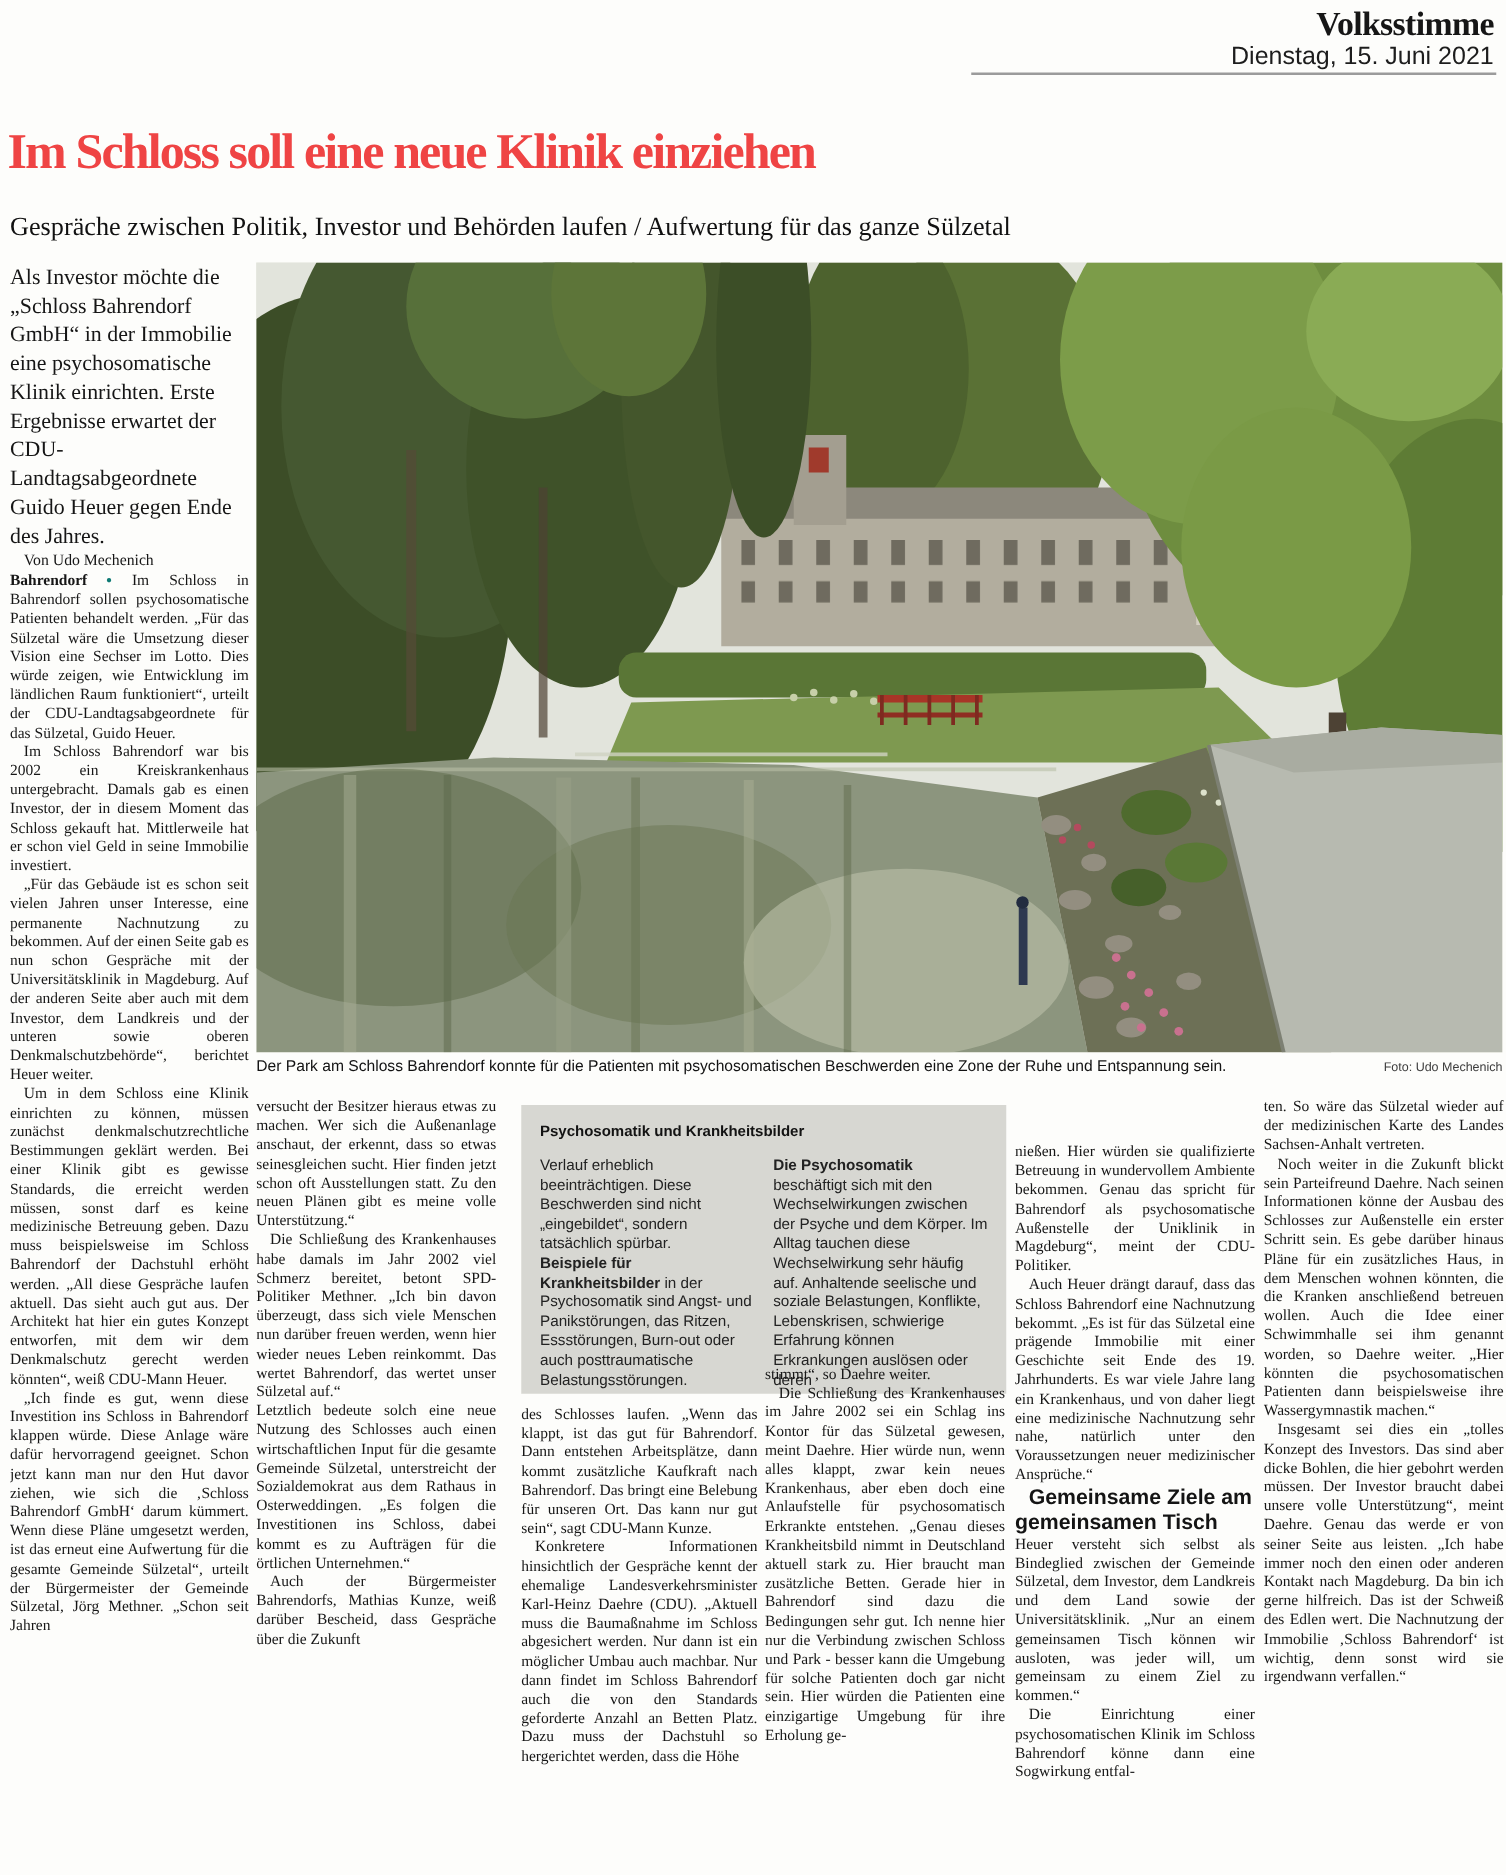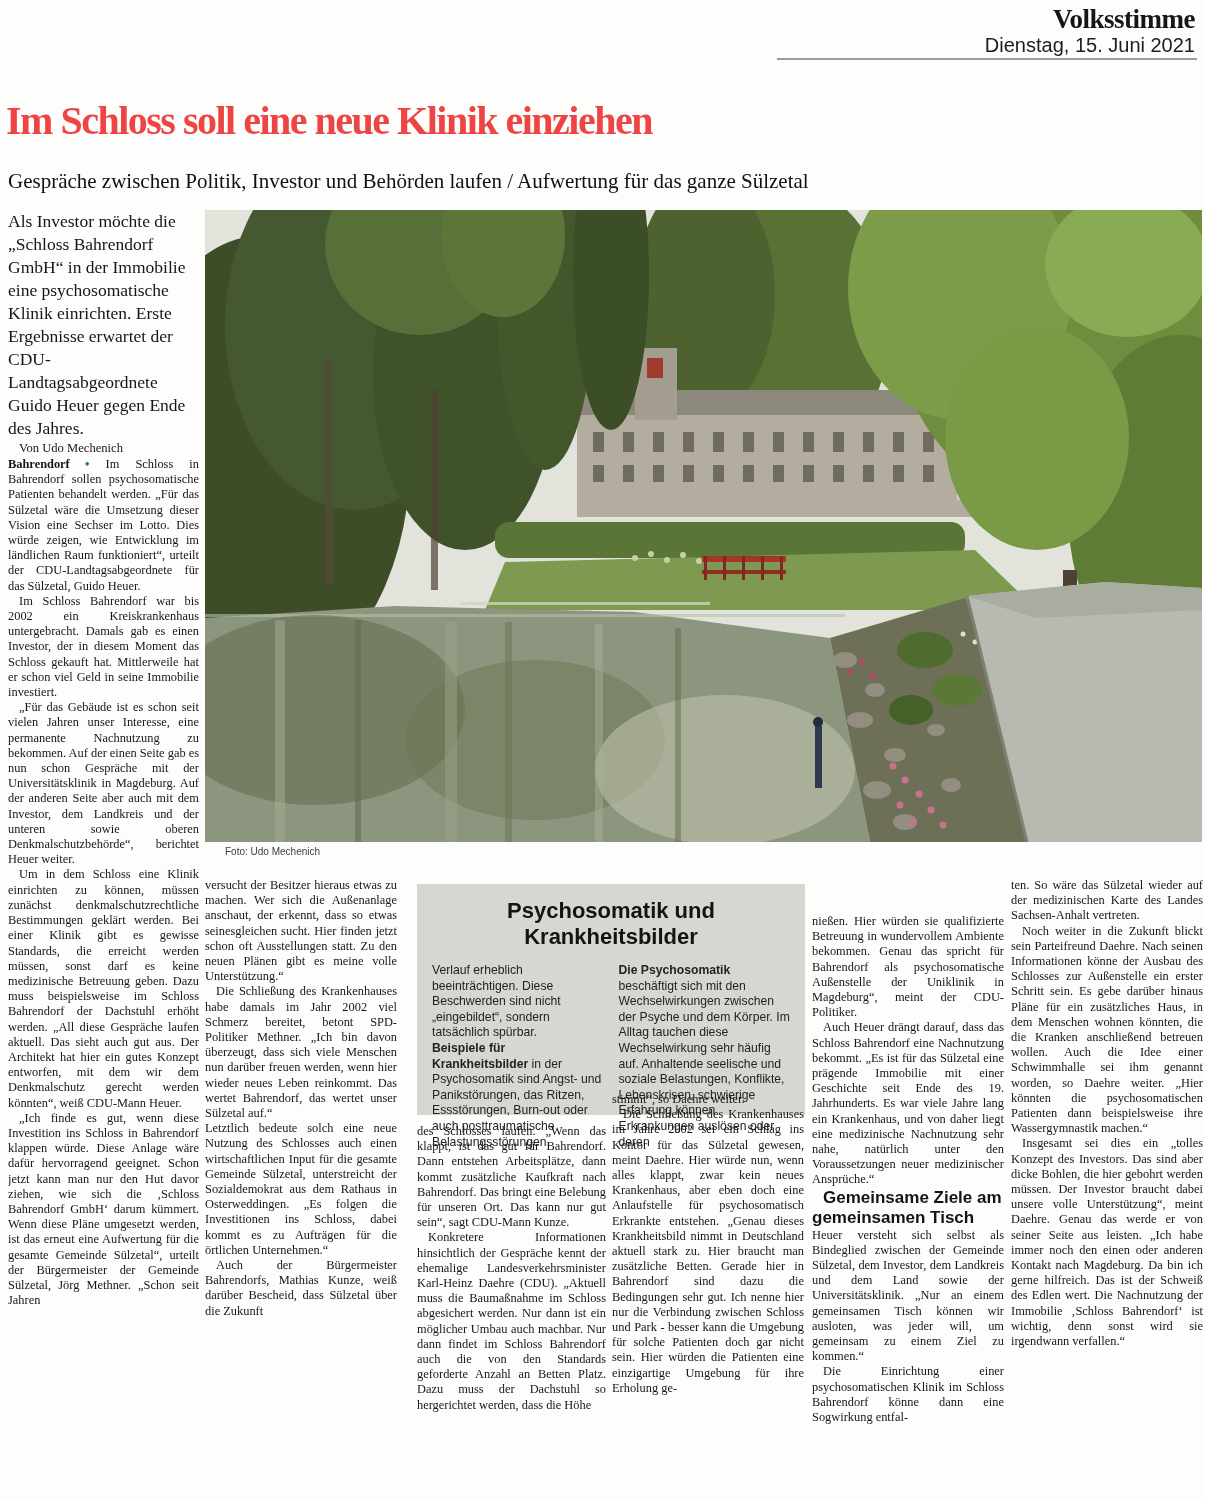--- a/index.html
+++ b/index.html
@@ -36,21 +36,21 @@
     text-align:left;margin:16px 0 12px 0;text-indent:0;color:#141414;}
   
   .photo{position:absolute;left:205px;top:210px;width:997px;height:632px;overflow:hidden;background:#e2e4dc;}
   .caption-row{position:absolute;left:205px;top:846px;width:997px;display:flex;justify-content:space-between;align-items:baseline;
     font-family:"Liberation Sans",sans-serif;}
   .caption{font-size:12.5px;color:#121212;}
   .credit{font-size:10px;color:#3c3c3c;white-space:nowrap;padding-left:20px;}
   
   .infobox{position:absolute;left:417px;top:884px;width:388px;height:231px;box-sizing:border-box;
     background:#d7d7d2;padding:12px 15px;}
-  .infobox h3{margin:2px 0 13px 0;font-family:"Liberation Sans",sans-serif;font-weight:bold;font-size:22px;color:#131313;text-align:center;}
+  .infobox h3{margin:2px 0 13px 0;font-family:"Liberation Sans",sans-serif;font-weight:bold;font-size:12px;color:#131313;}
   .ib-cols{display:flex;gap:15px;}
   .ib-col{flex:1;font-family:"Liberation Sans",sans-serif;font-size:12.2px;line-height:15.6px;color:#222;}
   .ib-col p{margin:0;}
 </style>
 </head>
 <body>
 
 <div class="masthead">
   <div class="brand">Volksstimme</div>
   <div class="pagedate">Dienstag, 15. Juni 2021</div>
@@ -183,41 +183,42 @@
     </g>
 
     <g>
       <rect x="610" y="516" width="7" height="62" fill="#2e3950"></rect>
       <circle cx="613" cy="512" r="5" fill="#222c40"></circle>
     </g>
   </svg>
 </div>
 
 <div class="caption-row">
+  <span class="caption">Der Park am Schloss Bahrendorf konnte für die Patienten mit psychosomatischen Beschwerden eine Zone der Ruhe und Entspannung sein.</span>
   <span class="credit">Foto: Udo Mechenich</span>
 </div>
 
 <div class="infobox">
   <h3>Psychosomatik und Krankheitsbilder</h3>
   <div class="ib-cols">
     <div class="ib-col">
       <p>Verlauf erheblich beeinträchtigen. Diese Beschwerden sind nicht „eingebildet“, sondern tatsächlich spürbar.</p>
       <p><b>Beispiele für Krankheitsbilder</b> <span>in der Psychosomatik sind Angst- und Panikstörungen, das Ritzen, Essstörungen, Burn-out oder auch posttraumatische Belastungsstörungen.</span></p>
     </div>
     <div class="ib-col">
       <p><b>Die Psychosomatik</b> <span>beschäftigt sich mit den Wechselwirkungen zwischen der Psyche und dem Körper. Im Alltag tauchen diese Wechselwirkung sehr häufig auf. Anhaltende seelische und soziale Belastungen, Konflikte, Lebenskrisen, schwierige Erfahrung können Erkrankungen auslösen oder deren</span></p>
     </div>
   </div>
 </div>
 
 <div class="col col2">
   <p class="noindent">versucht der Besitzer hieraus etwas zu machen. Wer sich die Außenanlage anschaut, der erkennt, dass so etwas seinesgleichen sucht. Hier finden jetzt schon oft Ausstellungen statt. Zu den neuen Plänen gibt es meine volle Unterstützung.“</p>
   <p>Die Schließung des Krankenhauses habe damals im Jahr 2002 viel Schmerz bereitet, betont SPD-Politiker Methner. „Ich bin davon überzeugt, dass sich viele Menschen nun darüber freuen werden, wenn hier wieder neues Leben reinkommt. Das wertet Bahrendorf, das wertet unser Sülzetal auf.“</p>
   <p class="noindent">Letztlich bedeute solch eine neue Nutzung des Schlosses auch einen wirtschaftlichen Input für die gesamte Gemeinde Sülzetal, unterstreicht der Sozialdemokrat aus dem Rathaus in Osterweddingen. „Es folgen die Investitionen ins Schloss, dabei kommt es zu Aufträgen für die örtlichen Unternehmen.“</p>
-  <p>Auch der Bürgermeister Bahrendorfs, Mathias Kunze, weiß darüber Bescheid, dass Sülzetal über die Zukunft</p>
+  <p>Auch der Bürgermeister Bahrendorfs, Mathias Kunze, weiß darüber Bescheid, dass Gespräche über die Zukunft</p>
 </div>
 
 <div class="col col3">
   <p class="noindent">des Schlosses laufen. „Wenn das klappt, ist das gut für Bahrendorf. Dann entstehen Arbeitsplätze, dann kommt zusätzliche Kaufkraft nach Bahrendorf. Das bringt eine Belebung für unseren Ort. Das kann nur gut sein“, sagt CDU-Mann Kunze.</p>
   <p>Konkretere Informationen hinsichtlich der Gespräche kennt der ehemalige Landesverkehrsminister Karl-Heinz Daehre (CDU). „Aktuell muss die Baumaßnahme im Schloss abgesichert werden. Nur dann ist ein möglicher Umbau auch machbar. Nur dann findet im Schloss Bahrendorf auch die von den Standards geforderte Anzahl an Betten Platz. Dazu muss der Dachstuhl so hergerichtet werden, dass die Höhe</p>
 </div>
 
 <div class="col col4">
   <p class="noindent">stimmt“, so Daehre weiter.</p>
   <p>Die Schließung des Krankenhauses im Jahre 2002 sei ein Schlag ins Kontor für das Sülzetal gewesen, meint Daehre. Hier würde nun, wenn alles klappt, zwar kein neues Krankenhaus, aber eben doch eine Anlaufstelle für psychosomatisch Erkrankte entstehen. „Genau dieses Krankheitsbild nimmt in Deutschland aktuell stark zu. Hier braucht man zusätzliche Betten. Gerade hier in Bahrendorf sind dazu die Bedingungen sehr gut. Ich nenne hier nur die Verbindung zwischen Schloss und Park - besser kann die Umgebung für solche Patienten doch gar nicht sein. Hier würden die Patienten eine einzigartige Umgebung für ihre Erholung ge-</p>

